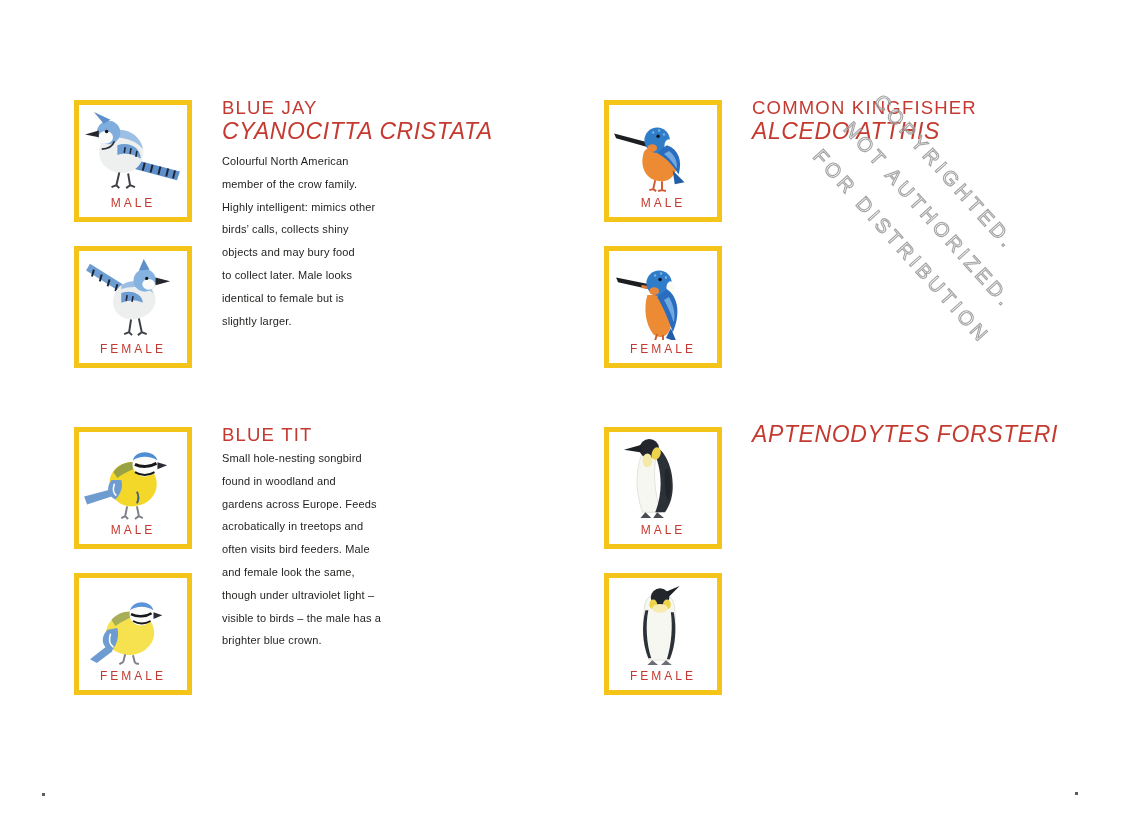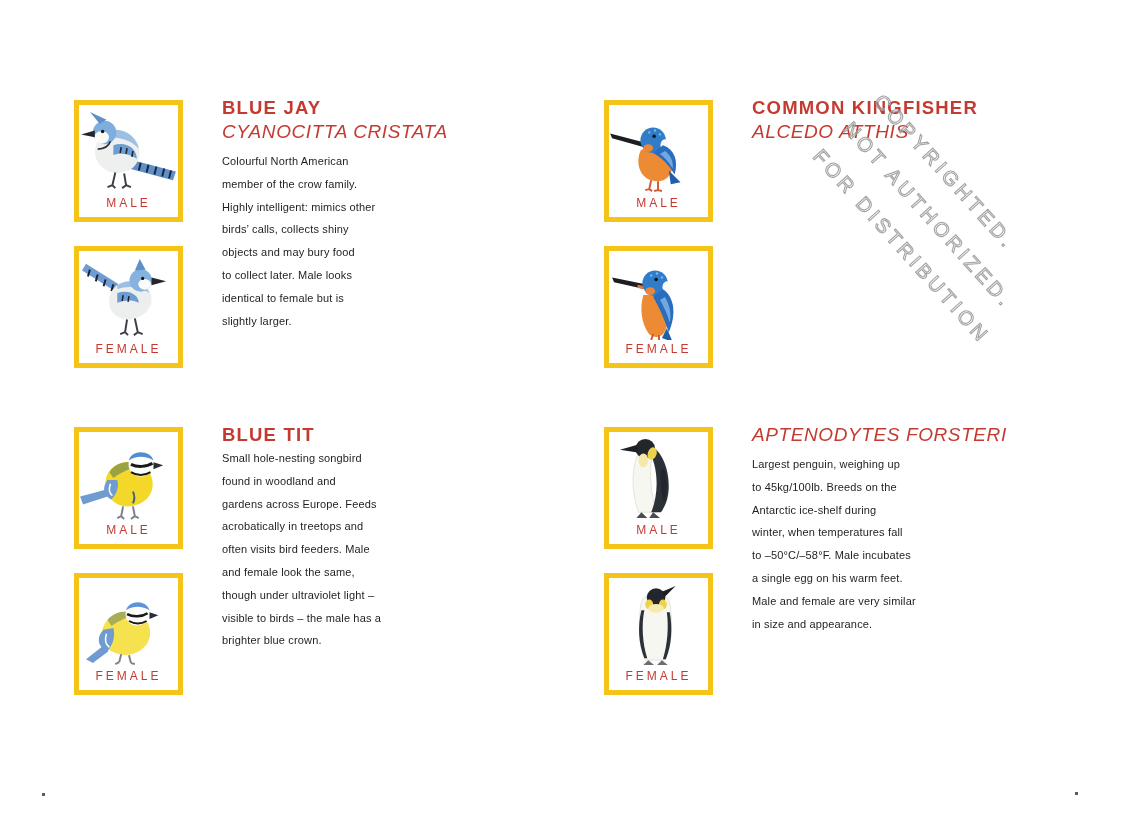--- a/index.html
+++ b/index.html
@@ -4,40 +4,40 @@
 <style>
   html,body { margin:0; padding:0; background:#ffffff; }
   .page {
     position:relative; width:1121px; height:826px; background:#fff;
     overflow:hidden; font-family:"Liberation Sans", sans-serif;
     --red:#c43a30; --yellow:#f4c418; --ink:#1e1e1c; --wm:#a3a3a3;
   }
   .entry { position:absolute; width:480px; height:300px; }
   figure { margin:0; }
   .frame {
-    position:absolute; left:0; width:109px; height:122px;
+    position:absolute; left:0; width:118px; height:122px;
     border:5px solid var(--yellow); background:#fff; box-sizing:border-box;
   }
   .frame.male   { top:0; }
   .frame.female { top:146px; }
   .bird {
     position:absolute; left:50%; top:3px; transform:translateX(-50%);
     width:104px; height:86px;
   }
   .cap {
     position:absolute; left:0; right:0; bottom:7px; text-align:center;
     color:var(--red); font-size:12px; letter-spacing:3px; font-weight:normal;
   }
   .text { position:absolute; left:148px; top:-4px; width:325px; }
   .common {
-    margin:0; color:var(--red); font-size:18.5px; font-weight:bold;
+    margin:0; color:var(--red); font-size:18.5px; font-weight:normal;
     letter-spacing:1.2px; line-height:24px;
   }
   .latin {
-    margin:0 0 7px 0; color:var(--red); font-size:19px; font-weight:normal;
+    margin:0 0 7px 0; color:var(--red); font-size:23px; font-weight:normal;
     font-style:italic; letter-spacing:0.6px; line-height:23px;
   }
   .desc {
     margin:0; color:var(--ink); font-size:11px; line-height:22.8px;
     letter-spacing:0.15px; white-space:pre-line;
   }
   .watermark {
     position:absolute; left:893px; top:84px; z-index:5; pointer-events:none;
     transform:rotate(48deg); transform-origin:0 0;
     font-size:20px; line-height:41px; letter-spacing:4px; white-space:nowrap;
@@ -266,27 +266,19 @@
         <ellipse cx="42" cy="24" rx="4" ry="5" fill="#edd34a"></ellipse>
         <ellipse cx="56" cy="24" rx="4" ry="5" fill="#edd34a"></ellipse>
         <ellipse cx="49" cy="28" rx="8" ry="4.5" fill="#f6ecb0"></ellipse>
         <path d="M41 81 L36 86 L47 86 Z" fill="#6b6e72"></path>
         <path d="M55 81 L50 86 L61 86 Z" fill="#6b6e72"></path>
       </svg>
       <figcaption class="cap">FEMALE</figcaption>
     </figure>
     <div class="text">
       <h3 class="latin">APTENODYTES FORSTERI</h3>
-      <p class="desc">Largest penguin, weighing up
-to 45kg/100lb. Breeds on the
-Antarctic ice-shelf during
-winter, when temperatures fall
-to –50°C/–58°F. Male incubates
-a single egg on his warm feet.
-Male and female are very similar
-in size and appearance.</p>
     </div>
   </section>
 
   <div class="dot" style="left:42px; top:793px;"></div>
   <div class="dot" style="left:1075px; top:792px;"></div>
 
 </div>
 
 </body></html>

